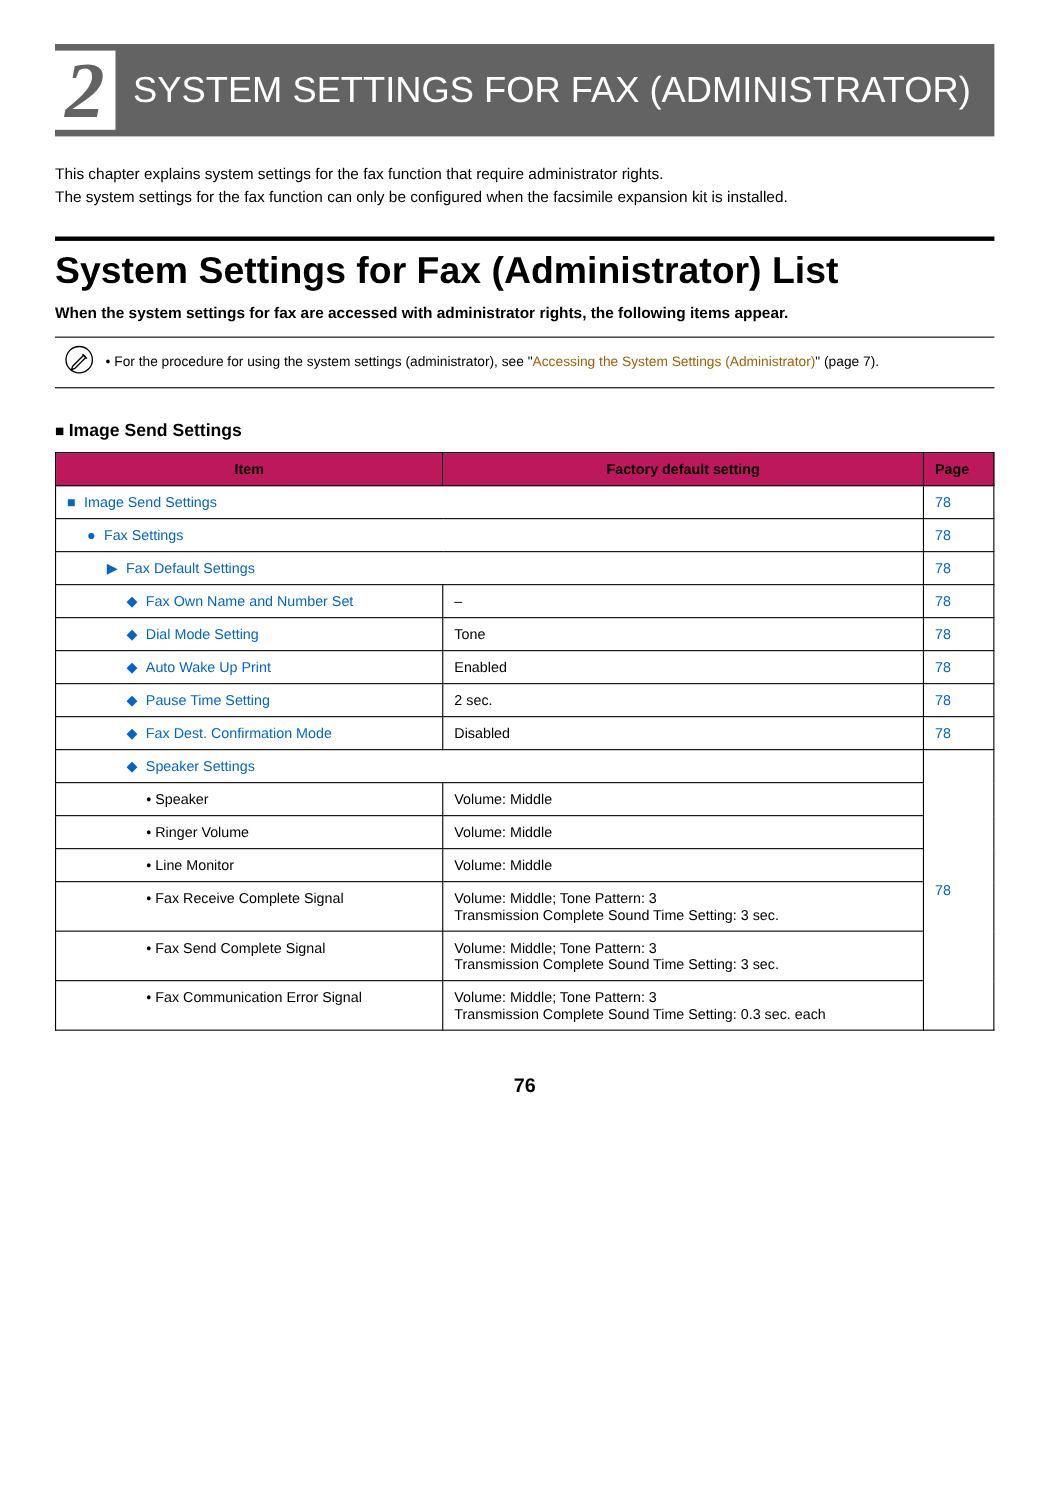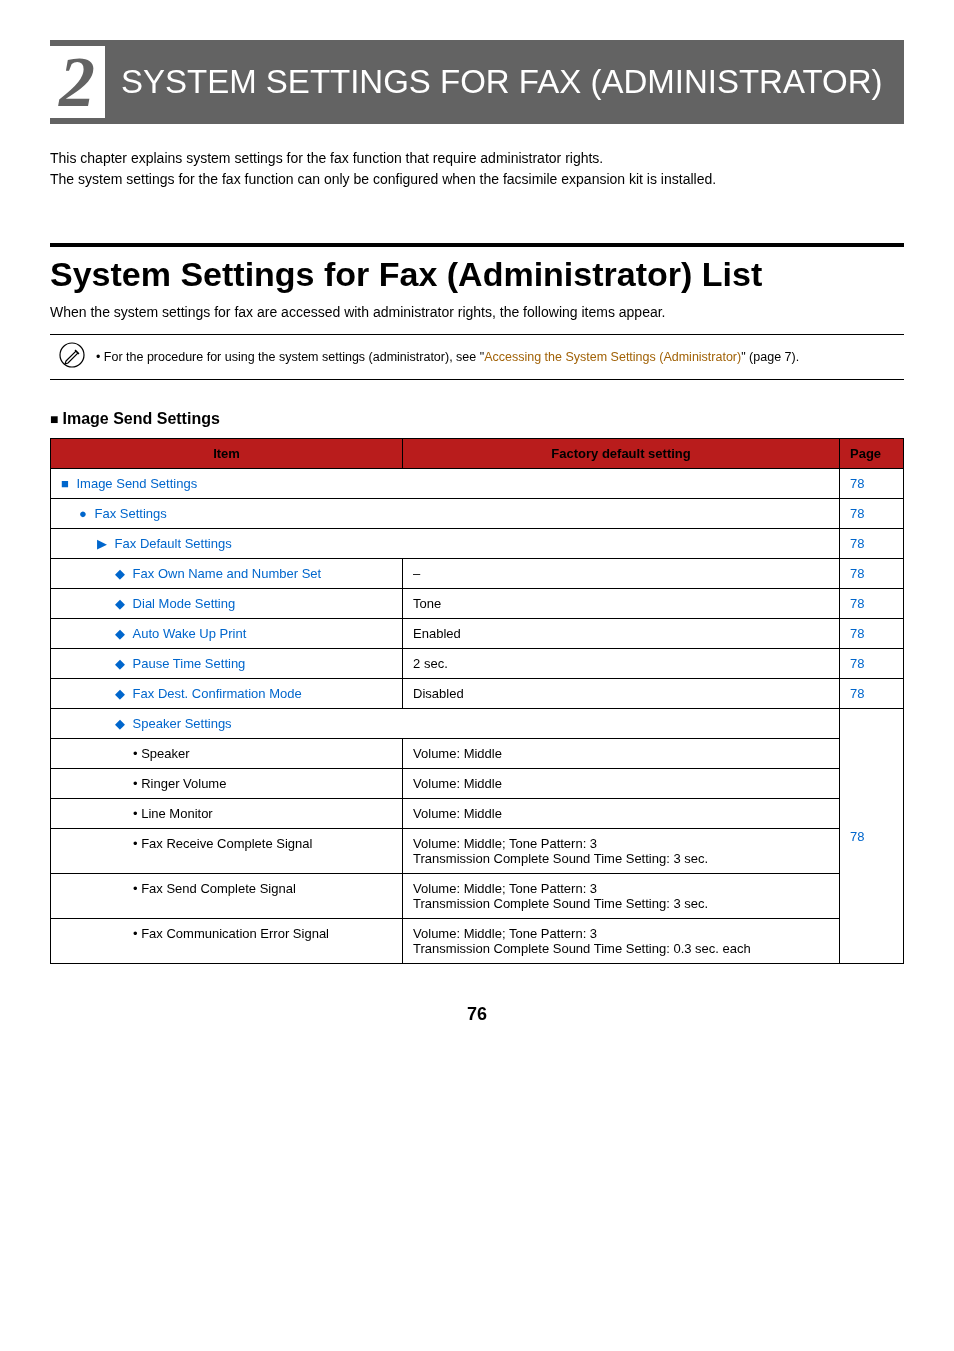--- a/index.html
+++ b/index.html
@@ -33,36 +33,37 @@
     font-family: Arial, Helvetica, sans-serif;
     font-weight: normal;
     font-size: 33px;
     color: #fff;
     padding-left: 16px;
     line-height: 1.15;
   }
   .intro-text {
     font-size: 14px;
     line-height: 1.5;
-    margin-bottom: 53px;
+    margin-bottom: 25px;
   }
   .thick-rule {
     border: 0;
     border-top: 4px solid #000;
     margin: 0 0 8px 0;
   }
   .section-title {
     font-family: Arial, Helvetica, sans-serif;
     font-size: 34px;
     font-weight: bold;
     margin: 0 0 10px 0;
   }
   .section-sub {
     font-size: 14px;
     margin-bottom: 14px;
+    font-weight: bold;
   }
   .note-box {
     border-top: 1px solid #000;
     border-bottom: 1px solid #000;
     display: flex;
     align-items: center;
     padding: 6px 8px;
     gap: 10px;
     margin-bottom: 30px;
   }
@@ -85,21 +86,21 @@
     width: 100%;
     font-size: 13px;
   }
   table.settings th, table.settings td {
     border: 1px solid #000;
     padding: 7px 10px;
     text-align: left;
     vertical-align: top;
   }
   table.settings th {
-    background: #b91c1c;
+    background: #be185d;
     font-weight: bold;
     text-align: center;
   }
   table.settings th.page-col, table.settings td.page-col {
     width: 64px;
     text-align: left;
   }
   .link { color: #0066cc; }
   .indent-1 { padding-left: 10px !important; }
   .indent-2 { padding-left: 28px !important; }

